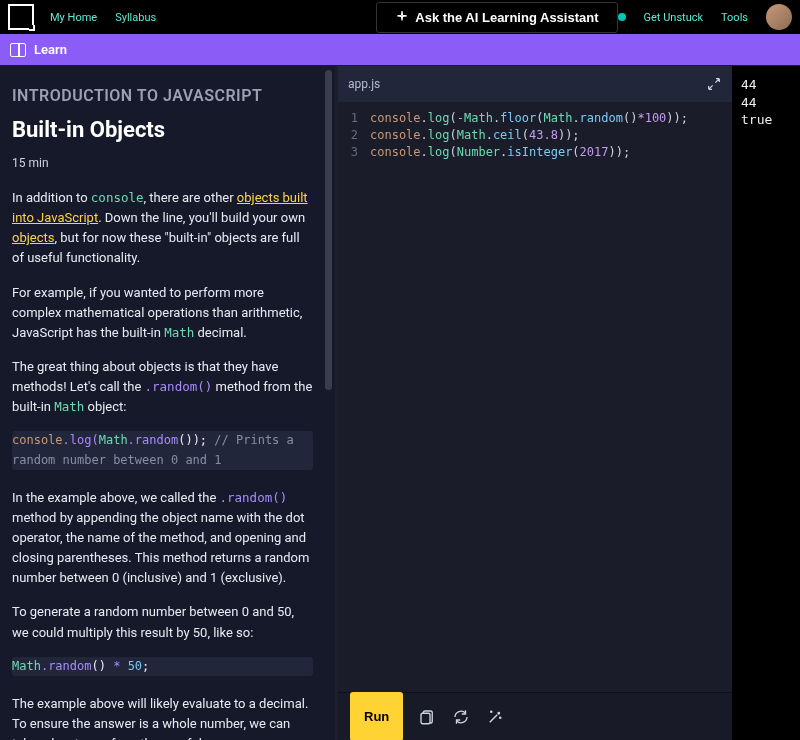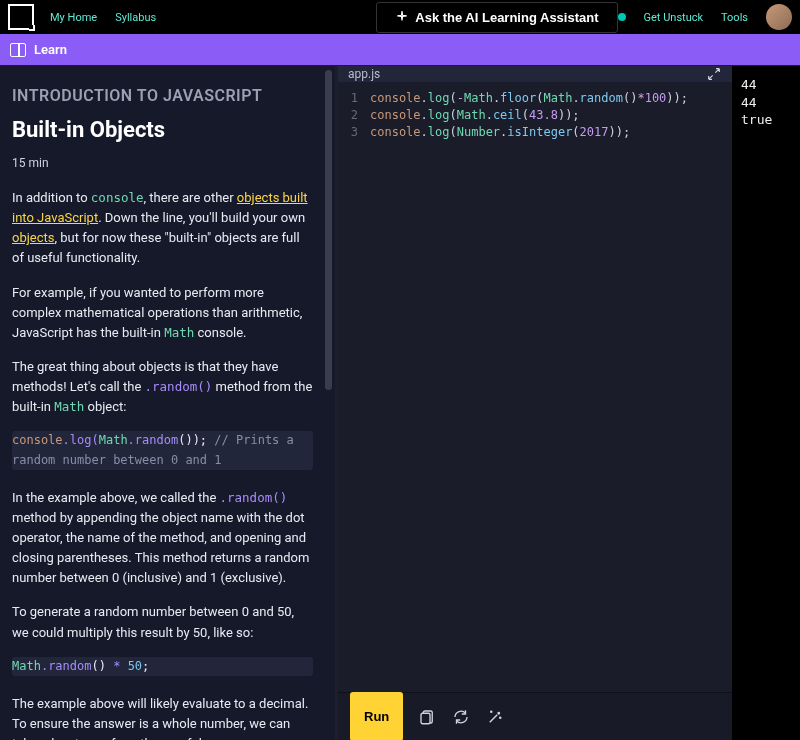--- a/index.html
+++ b/index.html
@@ -104,21 +104,21 @@
 .right { display: flex; flex: 1; background: #111; }
 .editor-col {
   width: 398px;
   background: #1a1c2a;
   display: flex;
   flex-direction: column;
   border-left: 3px solid #1c1e2c;
   border-right: 1px solid #000;
 }
 .tabbar {
-  height: 16px;
+  height: 36px;
   background: #22263a;
   display: flex;
   align-items: center;
   padding: 0 10px;
   font-size: 12px;
   color: #b8bccf;
 }
 .expand-icon { margin-left: auto; cursor: pointer; }
 .editor {
   flex: 1;
@@ -212,21 +212,21 @@
     <div class="lesson-pad">
     <div class="kicker">INTRODUCTION TO JAVASCRIPT</div>
     <h1 class="title">Built-in Objects</h1>
     <div class="duration">15 min</div>
 
     <p class="para">
       <span>In addition to </span><span class="code-inline">console</span><span>, there are other </span><a class="link">objects built into JavaScript</a><span>. Down the line, you'll build your own </span><a class="link">objects</a><span>, but for now these "built-in" objects are full of useful functionality.</span>
     </p>
 
     <p class="para">
-      <span>For example, if you wanted to perform more complex mathematical operations than arithmetic, JavaScript has the built-in </span><span class="code-inline">Math</span><span> console.</span>
+      <span>For example, if you wanted to perform more complex mathematical operations than arithmetic, JavaScript has the built-in </span><span class="code-inline">Math</span><span> decimal.</span>
     </p>
 
     <p class="para">
       <span>The great thing about objects is that they have methods! Let's call the </span><span class="code-inline" style="color:#a78bfa">.random()</span><span> method from the built-in </span><span class="code-inline">Math</span><span> object:</span>
     </p>
 
     <div class="codeblock"><span class="tok-name">console</span><span class="tok-method">.log(</span><span class="tok-obj">Math</span><span class="tok-method">.random</span><span class="tok-punc">());</span><span class="tok-comment"> // Prints a random number between 0 and 1</span></div>
 
     <p class="para">
       <span>In the example above, we called the </span><span class="code-inline" style="color:#a78bfa">.random()</span><span> method by appending the object name with the dot operator, the name of the method, and opening and closing parentheses. This method returns a random number between 0 (inclusive) and 1 (exclusive).</span>

